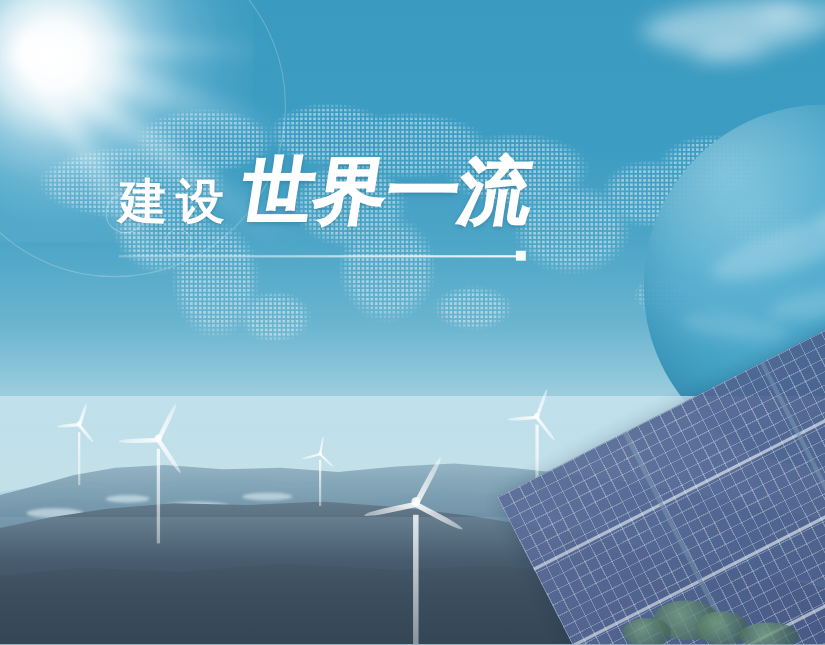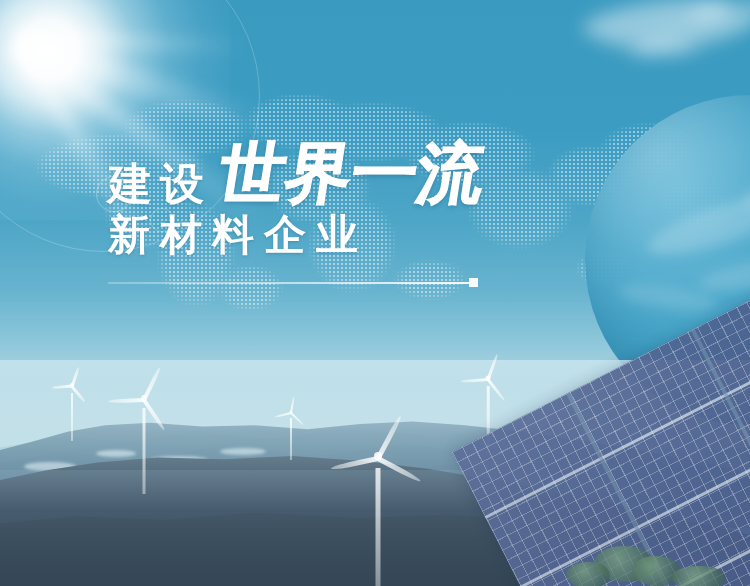--- a/index.html
+++ b/index.html
@@ -306,20 +306,21 @@
     pointer-events: none;
   }
 
   
   .copy {
     position: absolute;
     left: 108px;
     top: 132px;
     width: 560px;
     pointer-events: auto;
+    text-align: right;
   }
 
   .headline-1 {
     display: flex;
     align-items: flex-end;
     height: 74px;
     white-space: nowrap;
   }
   .h1-plain {
     font-size: 44px;
@@ -490,21 +491,20 @@
     <div class="foliage" style="left:672px; top:566px; width:54px; height:24px;"></div>
   </div>
 
   <div class="copy">
 
     <div class="headline-1">
       <span class="h1-plain">建设</span>
       <span class="h1-accent">世界一流</span>
     </div>
 
-    <div class="headline-2">新材料企业</div>
 
     <div class="rule">
       <div class="rule-cap"></div>
     </div>
 
   </div>
 
 </div>
 
 </body></html>

